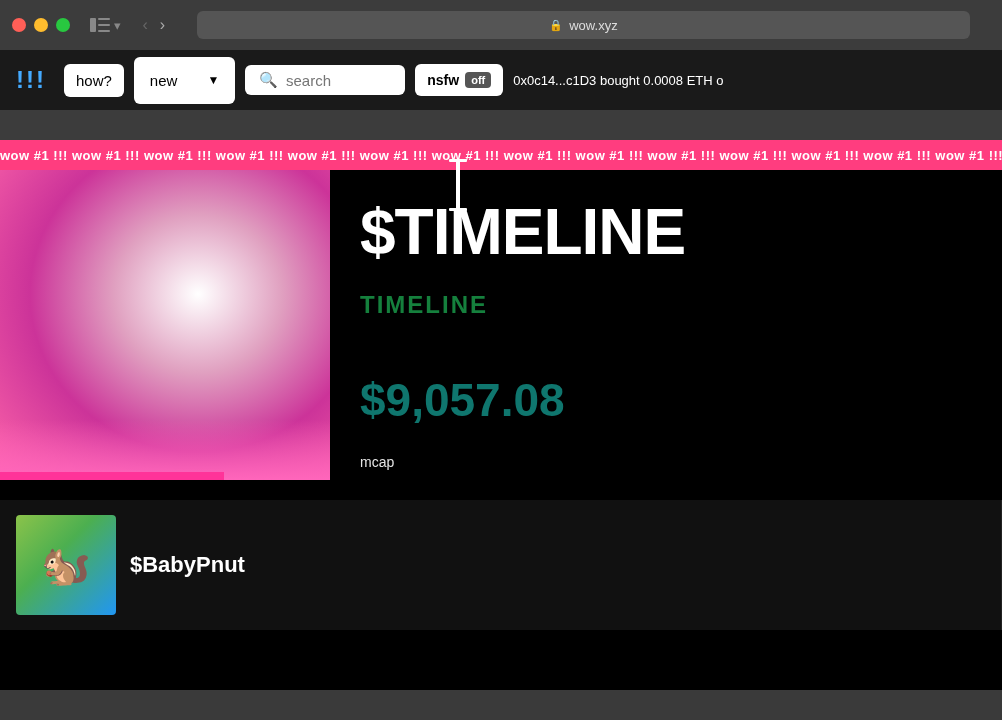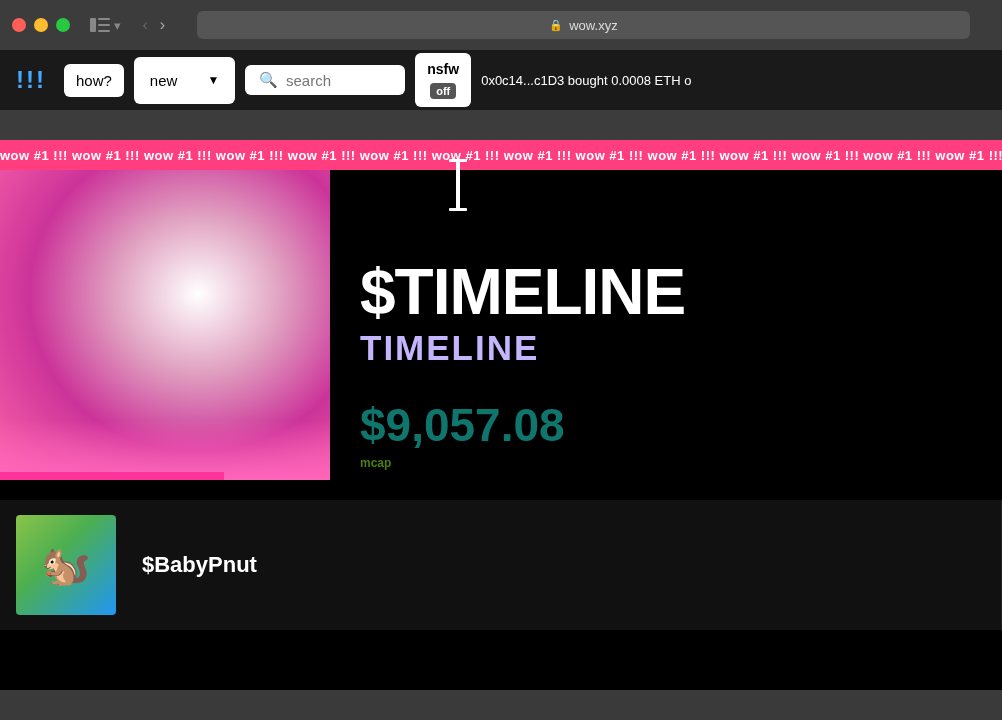--- a/index.html
+++ b/index.html
@@ -172,21 +172,20 @@
       border: none;
       border-radius: 6px;
       padding: 8px 12px;
       font-size: 14px;
       font-weight: 600;
       cursor: pointer;
       display: flex;
       align-items: center;
       gap: 6px;
       flex-shrink: 0;
-      flex-direction: column;
     }
 
     .nsfw-badge {
       background: #555;
       color: #fff;
       font-size: 11px;
       padding: 2px 6px;
       border-radius: 4px;
     }
 
@@ -267,51 +266,51 @@
       height: 8px;
       background: #ff3399;
     }
 
     .featured-info {
       flex: 1;
       background: #000;
       padding: 30px 30px;
       display: flex;
       flex-direction: column;
-      justify-content: flex-end;
+      justify-content: space-between;
     }
 
     .featured-token-name {
       color: #fff;
       font-size: 64px;
       font-weight: 900;
       letter-spacing: -1px;
       line-height: 1;
       margin-bottom: 4px;
     }
 
     .featured-subtitle {
-      color: #c4b5fd;
-      font-size: 35px;
+      color: #15803d;
+      font-size: 24px;
       font-weight: 700;
       letter-spacing: 2px;
       margin-bottom: 30px;
     }
 
     .featured-mcap {
       color: #0f766e;
       font-size: 46px;
       font-weight: 800;
       margin-bottom: 4px;
     }
 
     .featured-mcap-label {
-      color: #4d7c0f;
-      font-size: 12px;
-      font-weight: 700;
+      color: #e5e5e5;
+      font-size: 14px;
+      font-weight: 400;
     }
 
     
     .bottom-cards {
       display: flex;
       background: #111;
       height: 130px;
       gap: 0;
     }
 
@@ -353,21 +352,20 @@
       color: #555;
       text-align: center;
       padding: 4px;
       flex-direction: column;
       gap: 2px;
     }
 
     .bottom-card-info {
       display: flex;
       flex-direction: column;
-      margin-left: 12px;
     }
 
     .bottom-card-token {
       color: #fff;
       font-size: 22px;
       font-weight: 800;
     }
 
     
     .text-cursor-overlay {

